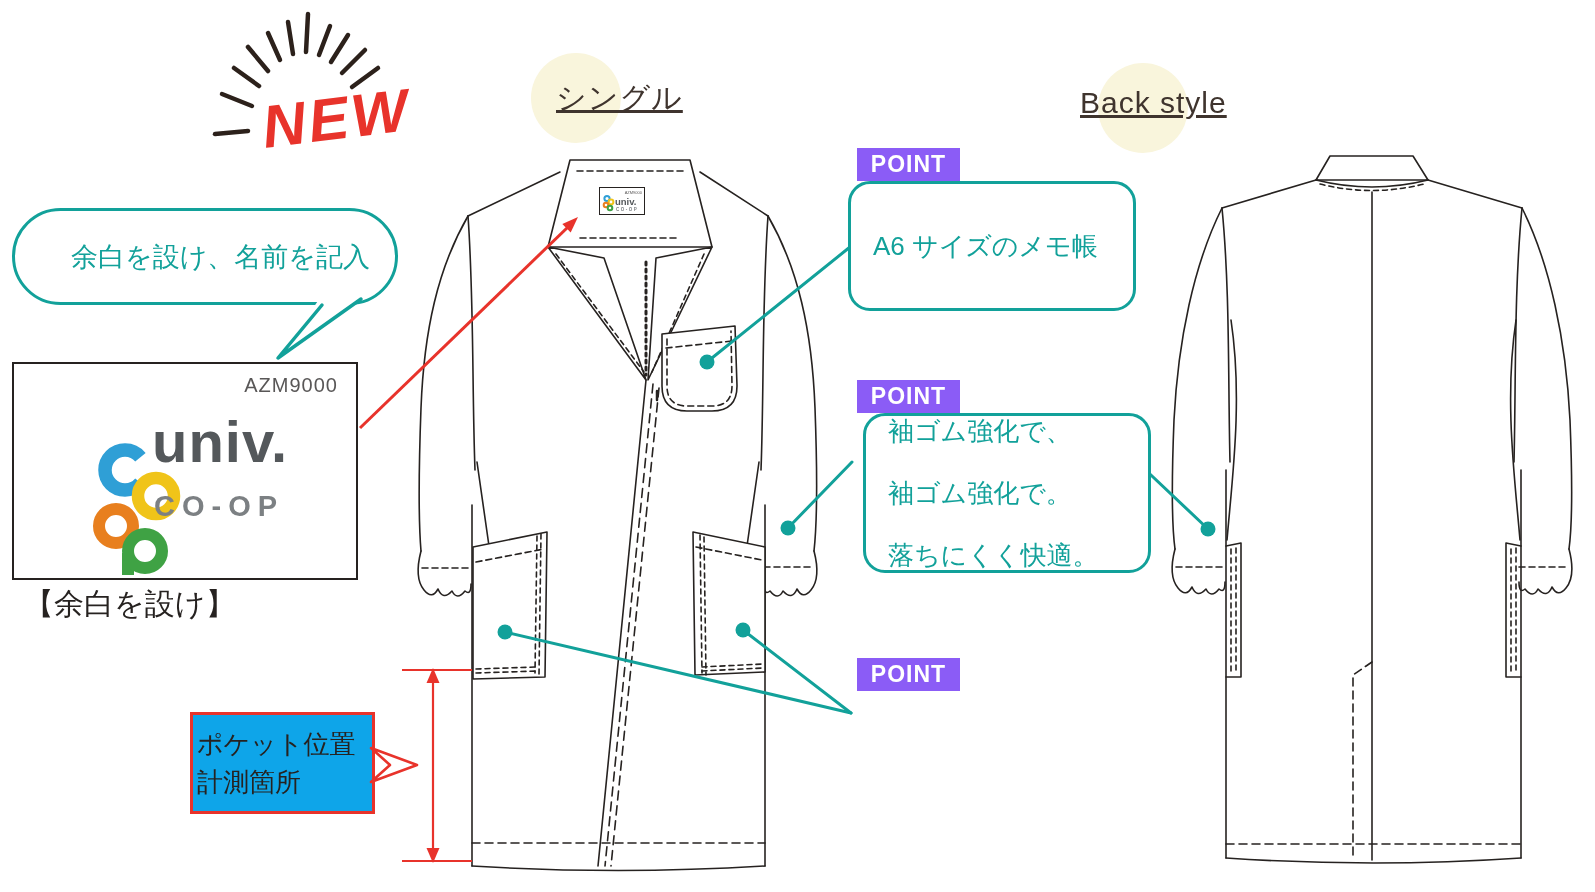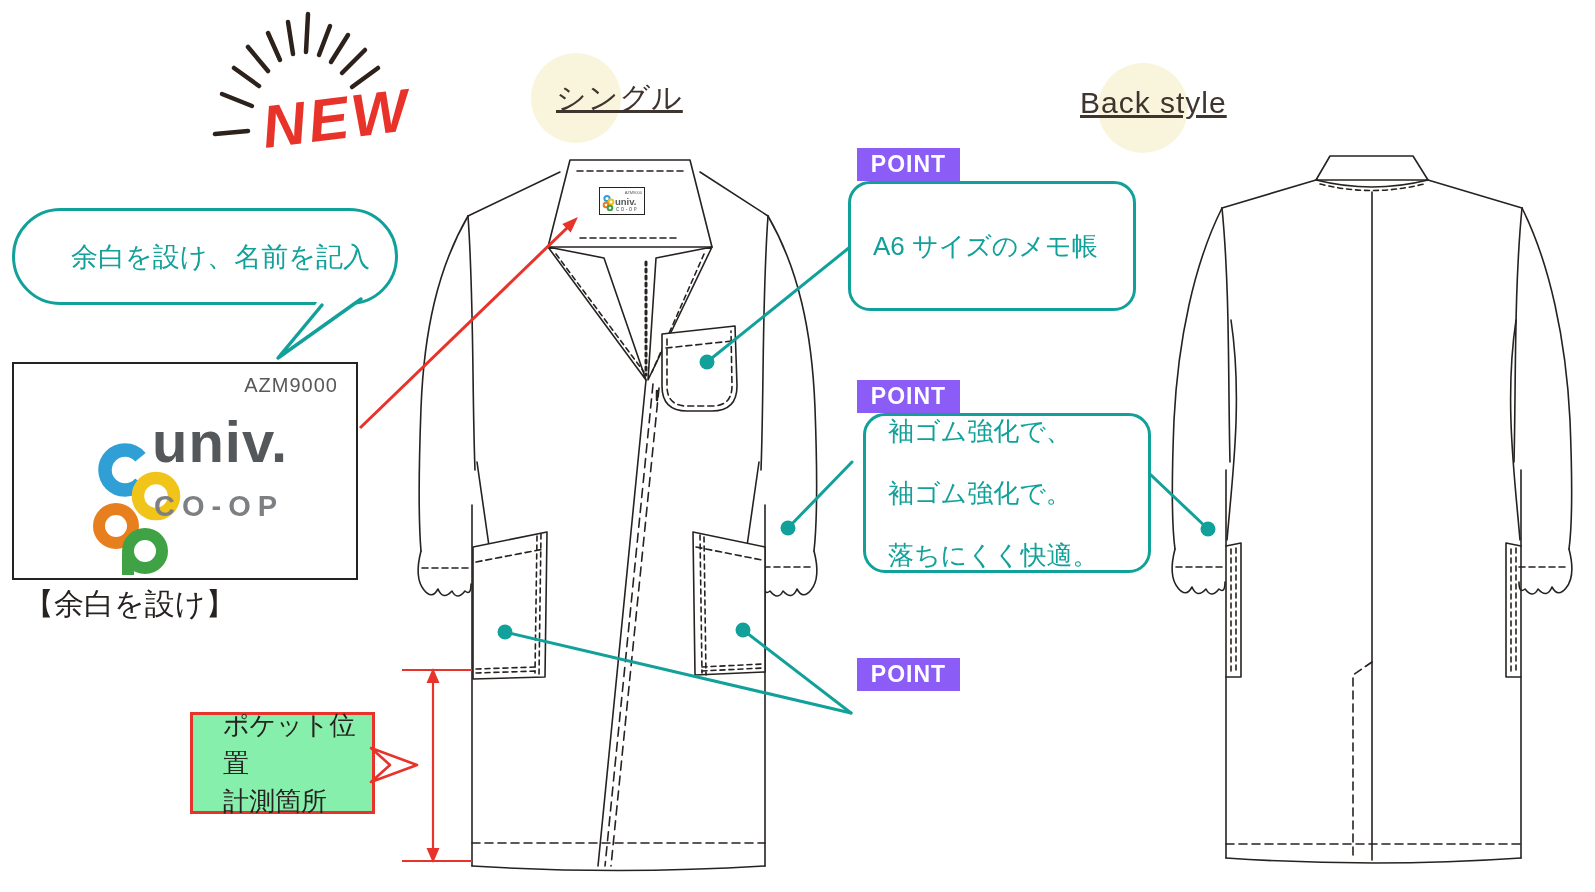--- a/index.html
+++ b/index.html
@@ -29,23 +29,23 @@
   .logo-brand{position:absolute;left:138px;top:44px;font-size:58px;font-weight:bold;color:#54585b;letter-spacing:1px;}
   .logo-sub{position:absolute;left:140px;top:126px;font-size:29px;font-weight:bold;color:#7c8083;letter-spacing:7px;}
   .weave-caption{left:24px;top:584px;font-size:30px;color:#262220;font-weight:500;z-index:2;}
   
   .point-tab{width:103px;height:33px;background:#8b5cf6;color:#fff;font-size:23px;font-weight:bold;
              letter-spacing:1px;display:flex;align-items:center;justify-content:center;z-index:3;}
   .point-body{border:3.5px solid #12a19a;border-radius:22px;background:#fff;box-sizing:border-box;
               display:flex;flex-direction:column;justify-content:center;padding-left:22px;z-index:2;gap:20px;}
   .point-body div{font-size:26px;line-height:1.62;color:#12a19a;font-weight:500;}
   
-  .measure-box{left:190px;top:712px;width:185px;height:102px;border:3px solid #e8332b;background:#86efac;
+  .measure-box{left:190px;top:712px;width:185px;height:102px;border:3px solid #e8332b;background:#0ea5e9;
                box-sizing:border-box;z-index:2;display:flex;flex-direction:column;justify-content:center;
-               padding-left:30px;}
+               padding-left:4px;}
   .measure-box div{font-size:26px;line-height:38px;color:#262220;}
   
   .collar-tag{left:599px;top:187px;width:46px;height:28px;border:1.2px solid #262220;background:#fff;
               box-sizing:border-box;z-index:2;}
   .collar-tag .tag-model{position:absolute;top:1.5px;right:2px;font-size:4px;color:#595757;}
   .collar-tag .tag-brand{position:absolute;left:15px;top:8px;font-size:9.5px;font-weight:bold;color:#54585b;}
   .collar-tag .tag-sub{position:absolute;left:16px;top:19px;font-size:4.5px;font-weight:bold;color:#7c8083;letter-spacing:1.5px;}
 </style>
 </head>
 <body>

